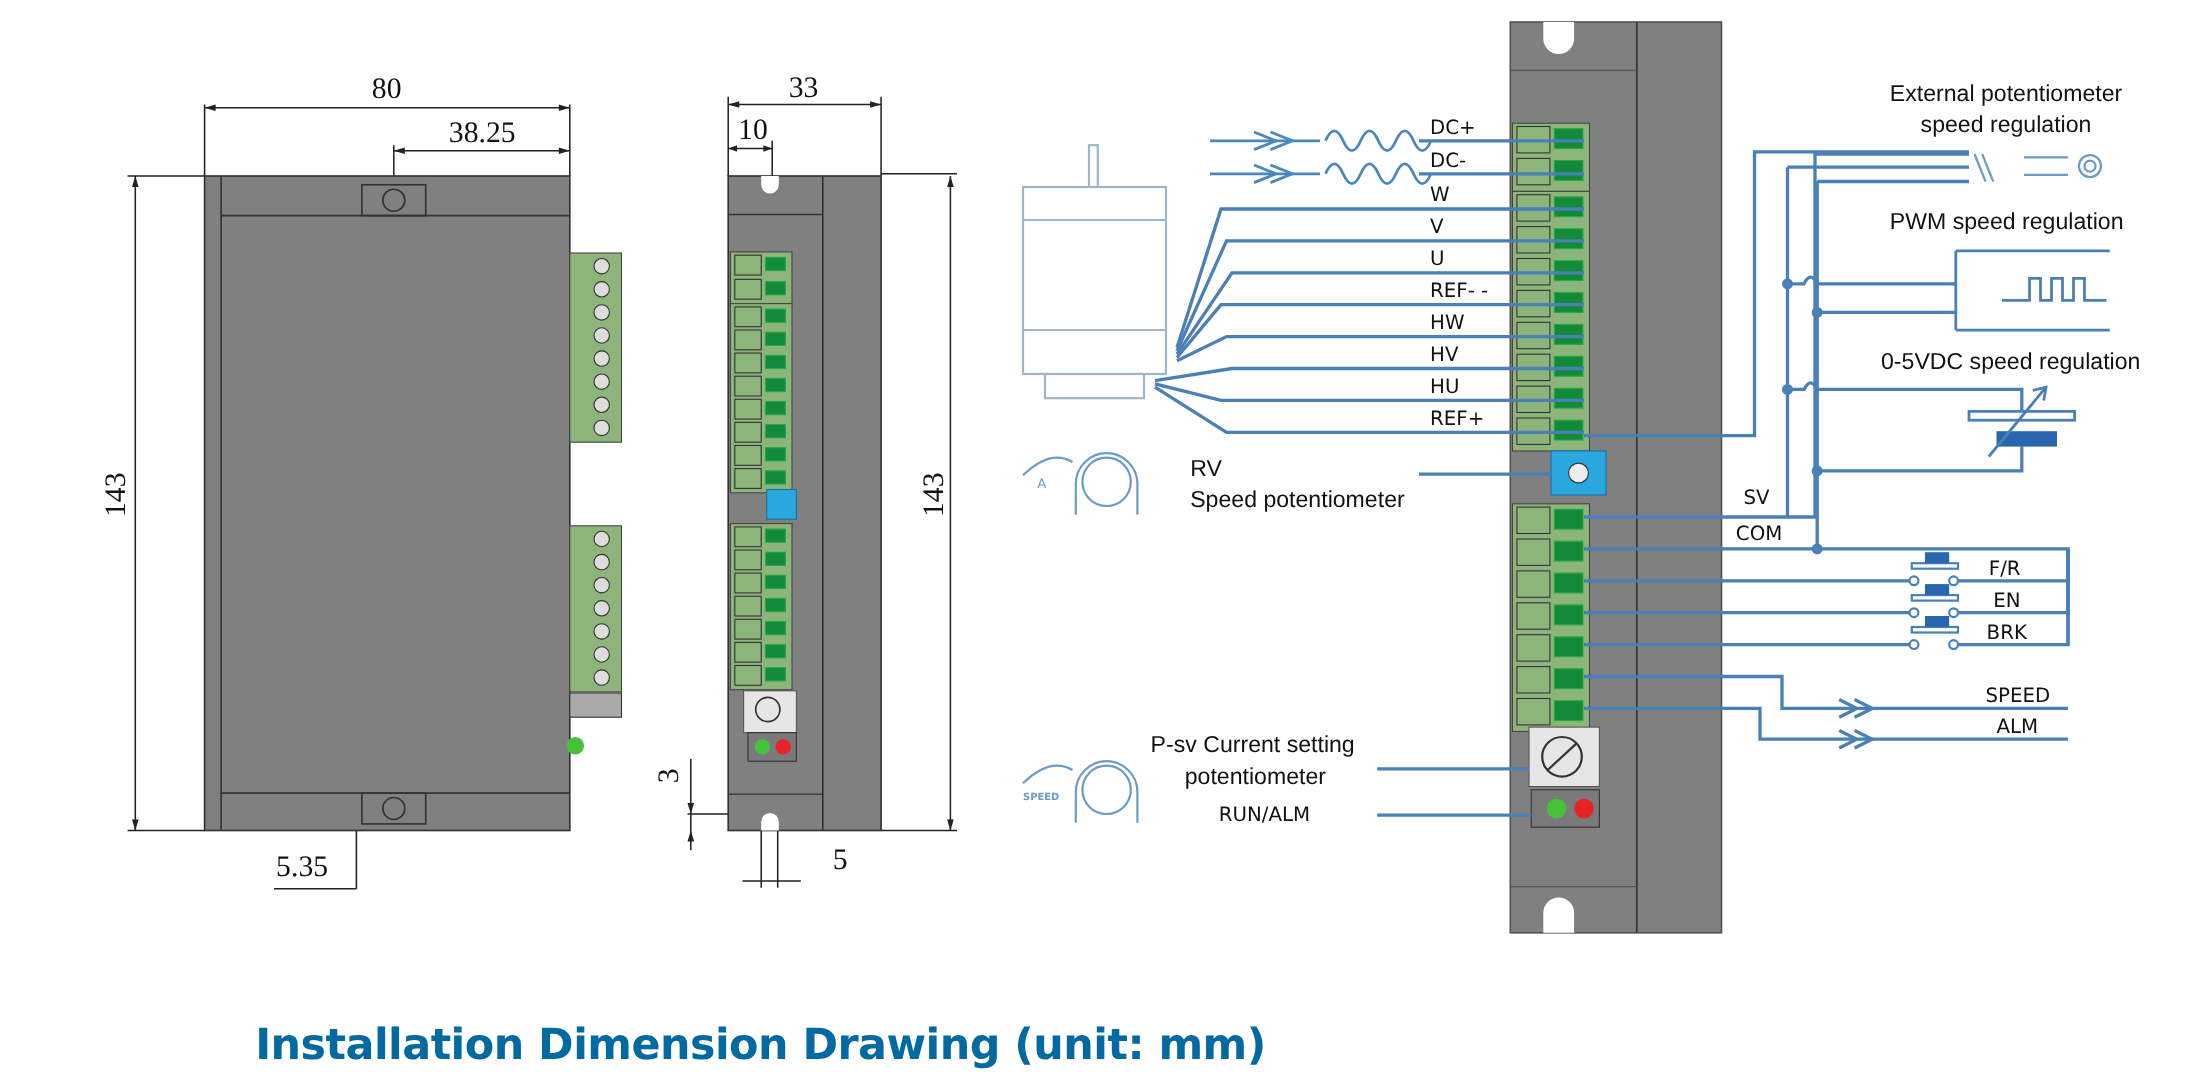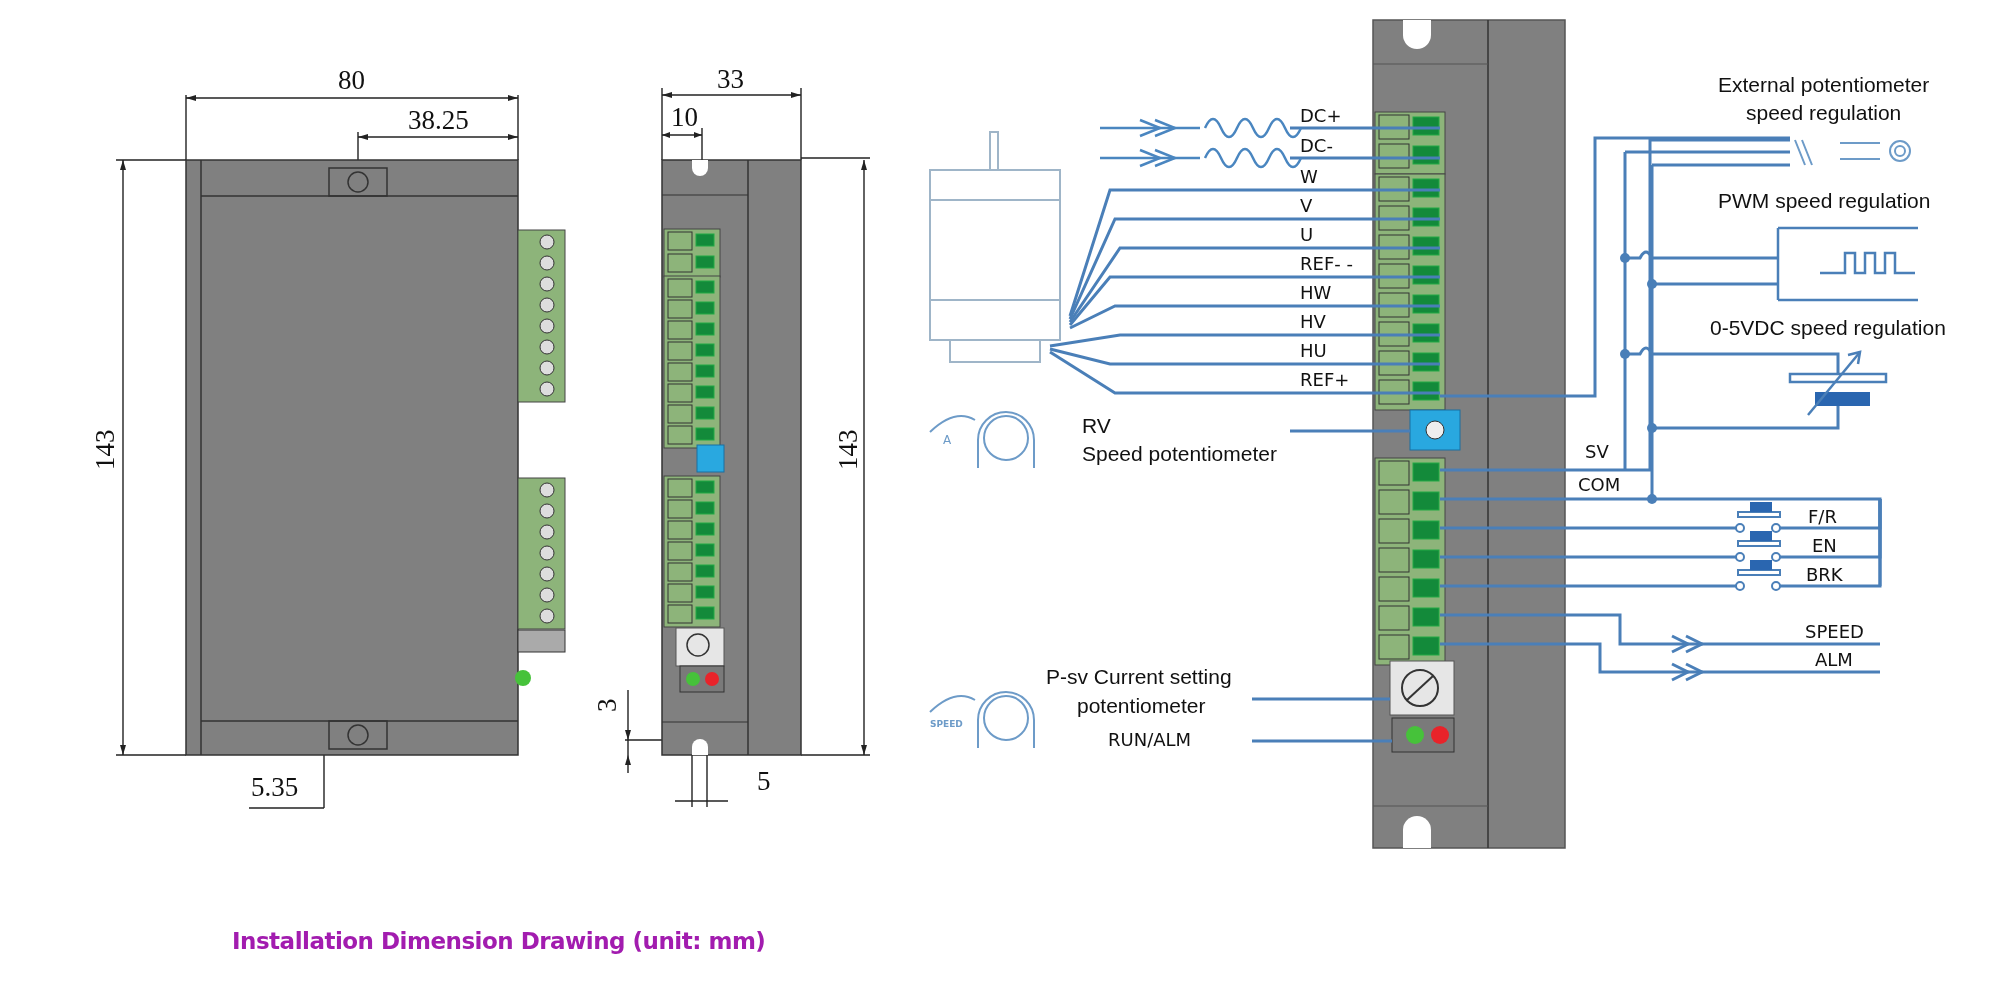--- a/index.html
+++ b/index.html
@@ -7,21 +7,21 @@
   svg { position: absolute; left: 0; top: 0; }
   .dim { font-family: "Liberation Serif", serif; font-size: 27px; fill: #111; }
   .lbl { font-family: "Liberation Sans", sans-serif; font-size: 21px; fill: #111; }
   .pin { font-family: "DejaVu Sans", sans-serif; font-size: 18px; fill: #111; }
   .wire { stroke: #4a7fb8; stroke-width: 3; fill: none; }
   .wire2 { stroke: #4a86c0; stroke-width: 2.5; fill: none; }
   .dimline { stroke: #222; stroke-width: 1.4; fill: none; }
   .caption {
     position: absolute; left: 232px; top: 928px;
     font-family: "DejaVu Sans", sans-serif; font-weight: bold;
-    font-size: 23px; color: #a21caf; letter-spacing: -0.5px;
+    font-size: 39px; color: #0369a1; letter-spacing: -0.5px;
   }
 </style>
 </head>
 <body>
 
 <svg width="2000" height="992" viewBox="0 0 2000 992">
 
   <g>
 
     <line class="dimline" x1="186" y1="95" x2="186" y2="160"></line>

